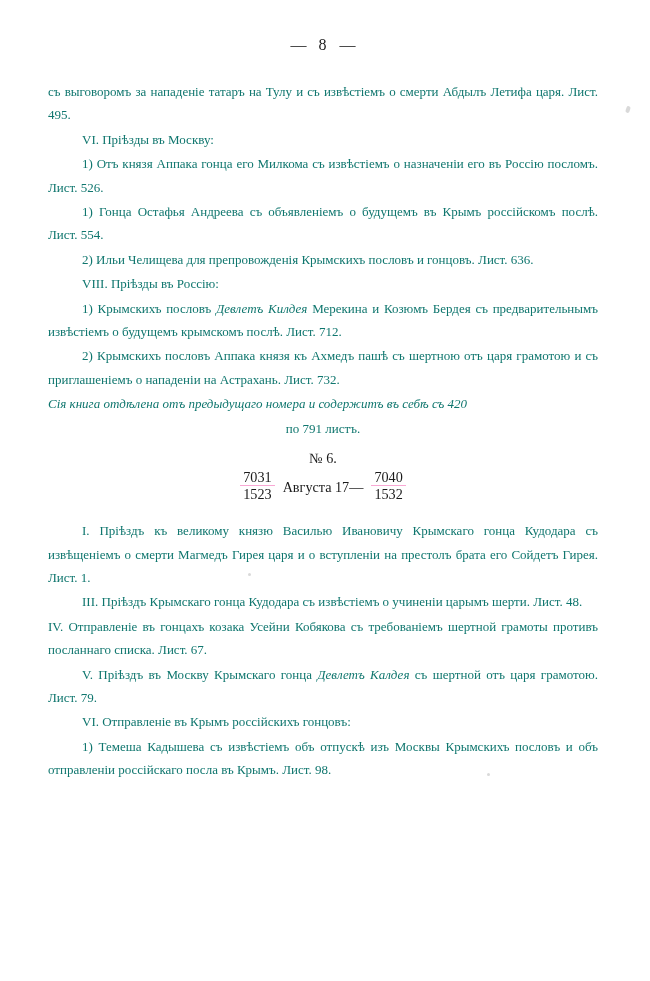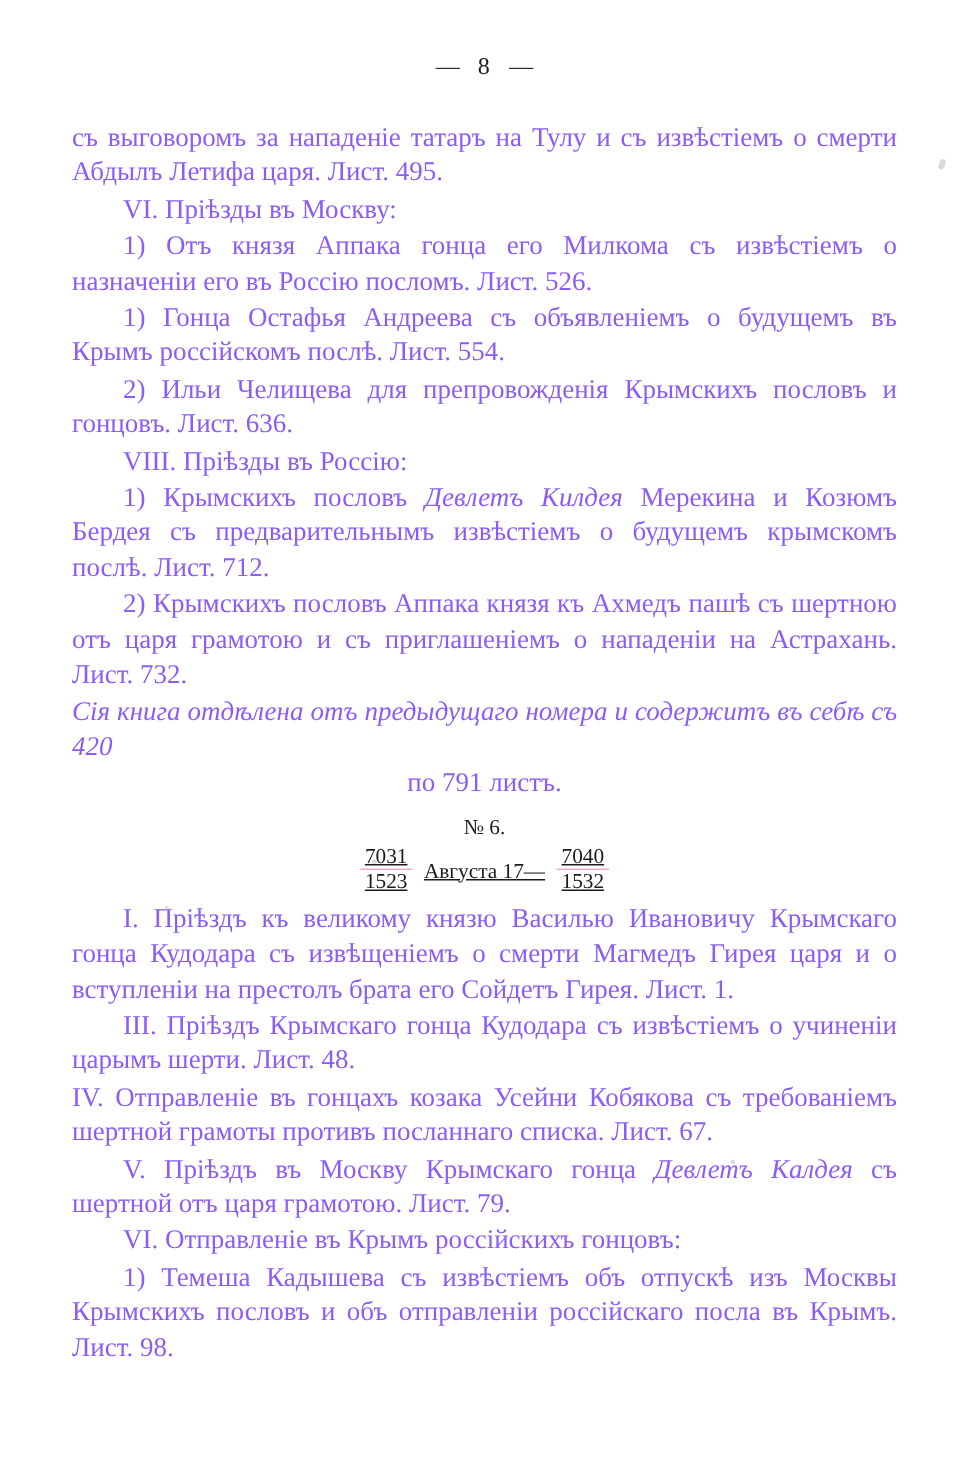--- a/index.html
+++ b/index.html
@@ -28,25 +28,25 @@
     color: #1c1c1c;
   }
   .page-number .dash {
     display: inline-block;
     margin: 0 12px;
     letter-spacing: 0;
     color: #2a2a2a;
   }
   p {
     margin: 0 0 1px 0;
-    font-size: 18px;
+    font-size: 13px;
     line-height: 23.4px;
     text-align: justify;
     text-justify: inter-word;
-    color: #8b5cf6;
+    color: #0f766e;
   }
   p.indent {
     text-indent: 34px;
   }
   p.noindent {
     text-indent: 0;
   }
   .italic {
     font-style: italic;
   }
@@ -63,23 +63,22 @@
   .section-no {
     text-align: center;
     font-size: 14.2px;
     margin: 10px 0 2px 0;
   }
   .datebar {
     display: flex;
     justify-content: center;
     align-items: center;
     font-size: 14.2px;
-    margin: 0 0 4px 0;
+    margin: 0 0 16px 0;
     line-height: 1.15;
-    text-decoration: underline;
   }
   .frac {
     display: inline-flex;
     flex-direction: column;
     align-items: center;
     vertical-align: middle;
     margin: 0 2px;
   }
   .frac .num {
     padding: 0 3px;

